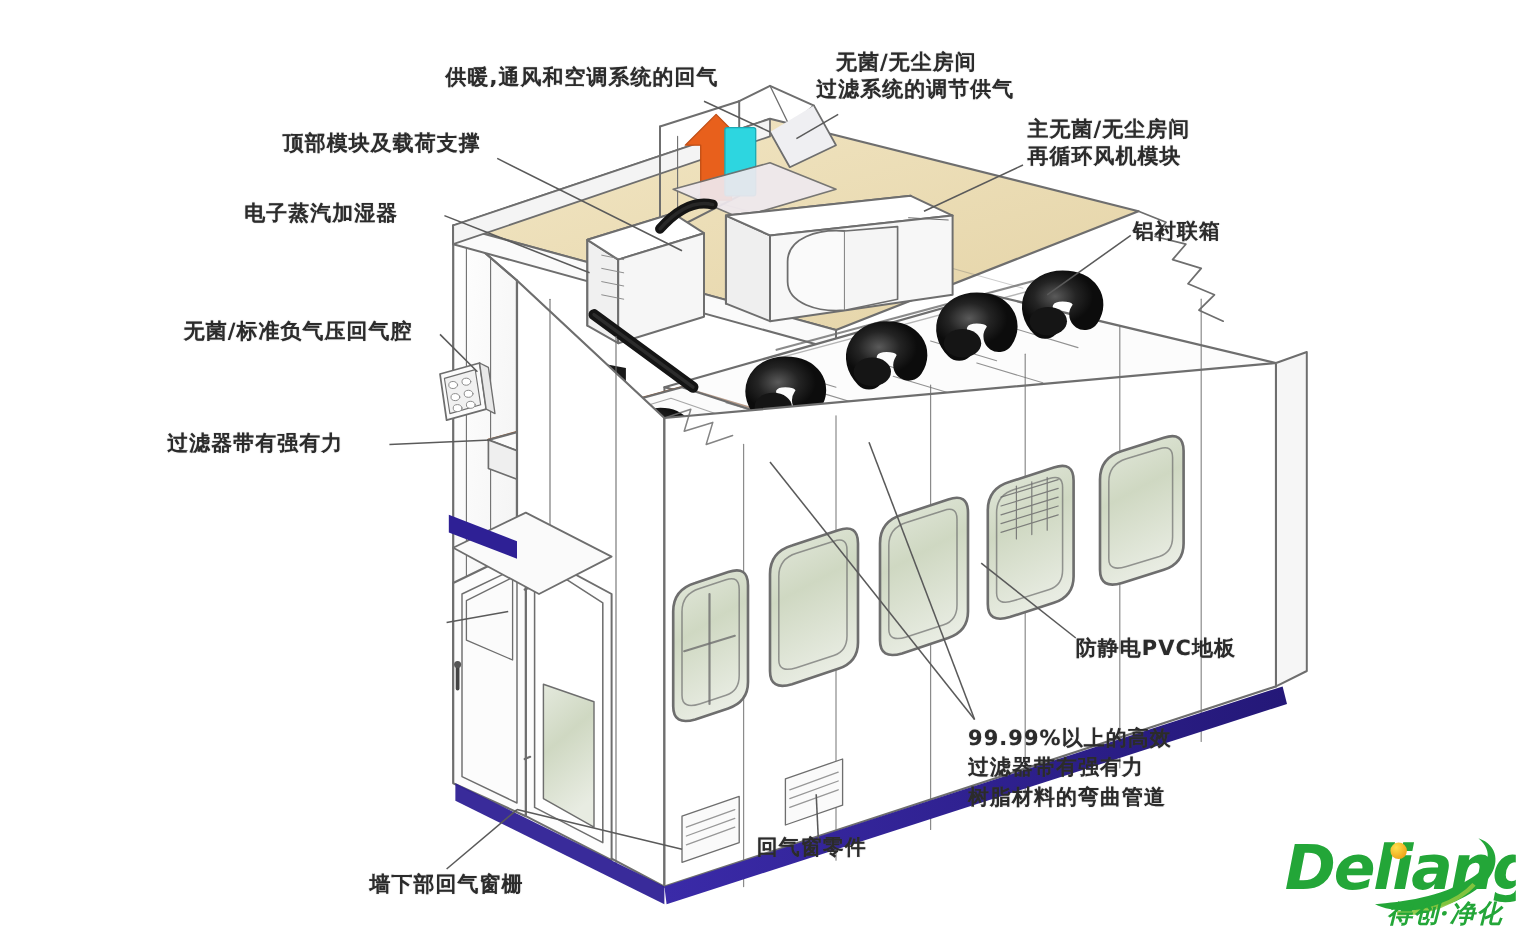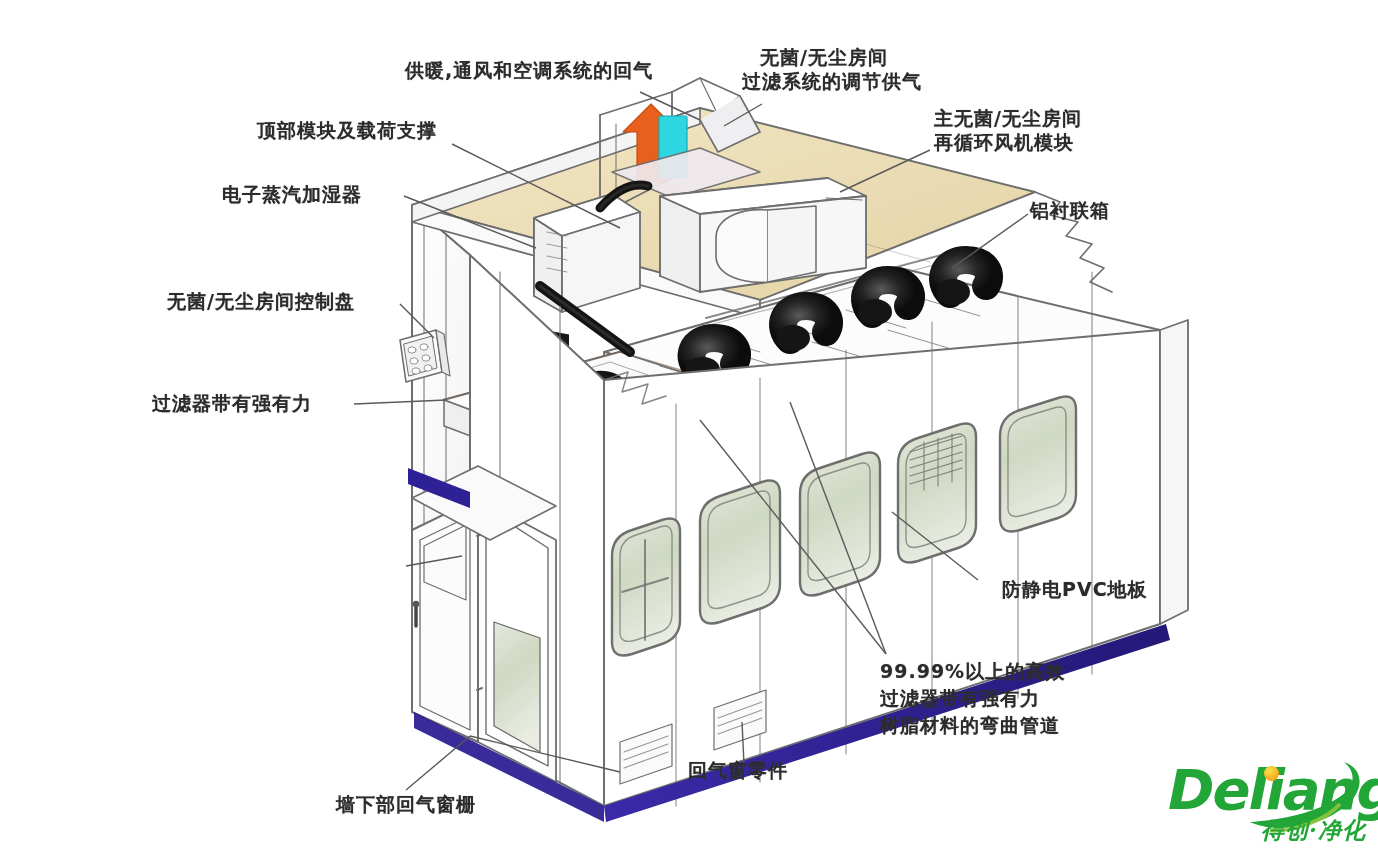--- a/index.html
+++ b/index.html
@@ -392,26 +392,26 @@
 
   <div class="lbl" style="left:934px;top:106px;">主无菌/无尘房间</div>
   <div class="lbl" style="left:934px;top:130px;">再循环风机模块</div>
 
   <div class="lbl" style="left:257px;top:118px;">顶部模块及载荷支撑</div>
 
   <div class="lbl" style="left:222px;top:182px;">电子蒸汽加湿器</div>
 
   <div class="lbl" style="left:1030px;top:198px;">铝衬联箱</div>
 
-  <div class="lbl" style="left:167px;top:289px;">无菌/无尘房间控制盘</div>
+  <div class="lbl" style="left:167px;top:289px;">无菌/标准负气压回气腔</div>
 
   <div class="lbl" style="left:152px;top:391px;">过滤器带有强有力</div>
 
 
-  <div class="lbl" style="left:978px;top:577px;margin-left:24px;">防静电PVC地板</div>
+  <div class="lbl" style="left:978px;top:577px;">防静电PVC地板</div>
 
   <div class="lbl" style="left:880px;top:659px;">99.99%以上的高效</div>
   <div class="lbl" style="left:880px;top:686px;">过滤器带有强有力</div>
   <div class="lbl" style="left:880px;top:713px;">树脂材料的弯曲管道</div>
 
   <div class="lbl" style="left:688px;top:758px;">回气窗零件</div>
 
   <div class="lbl" style="left:336px;top:792px;">墙下部回气窗栅</div>
 
   <div id="logo">

